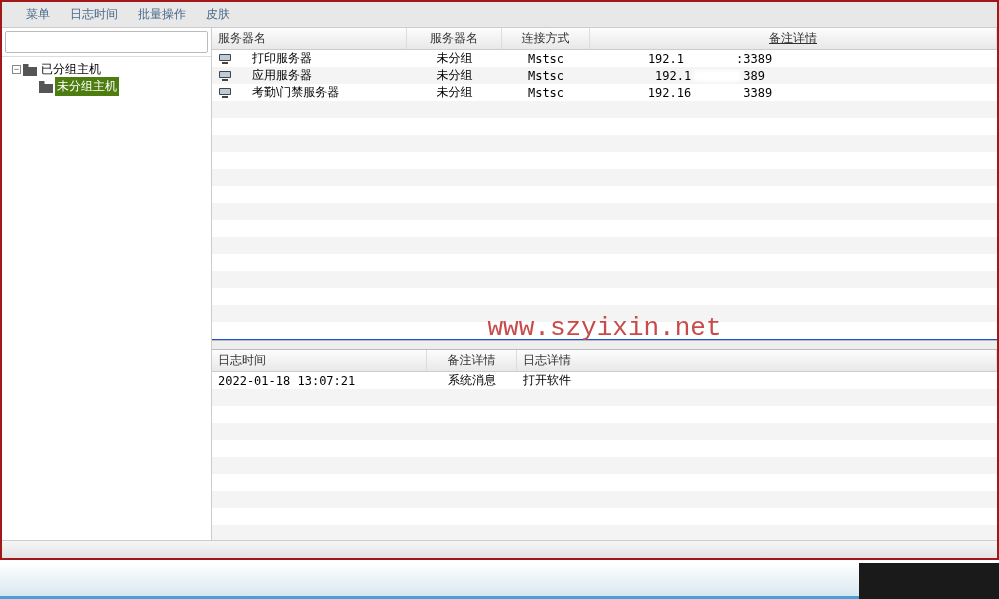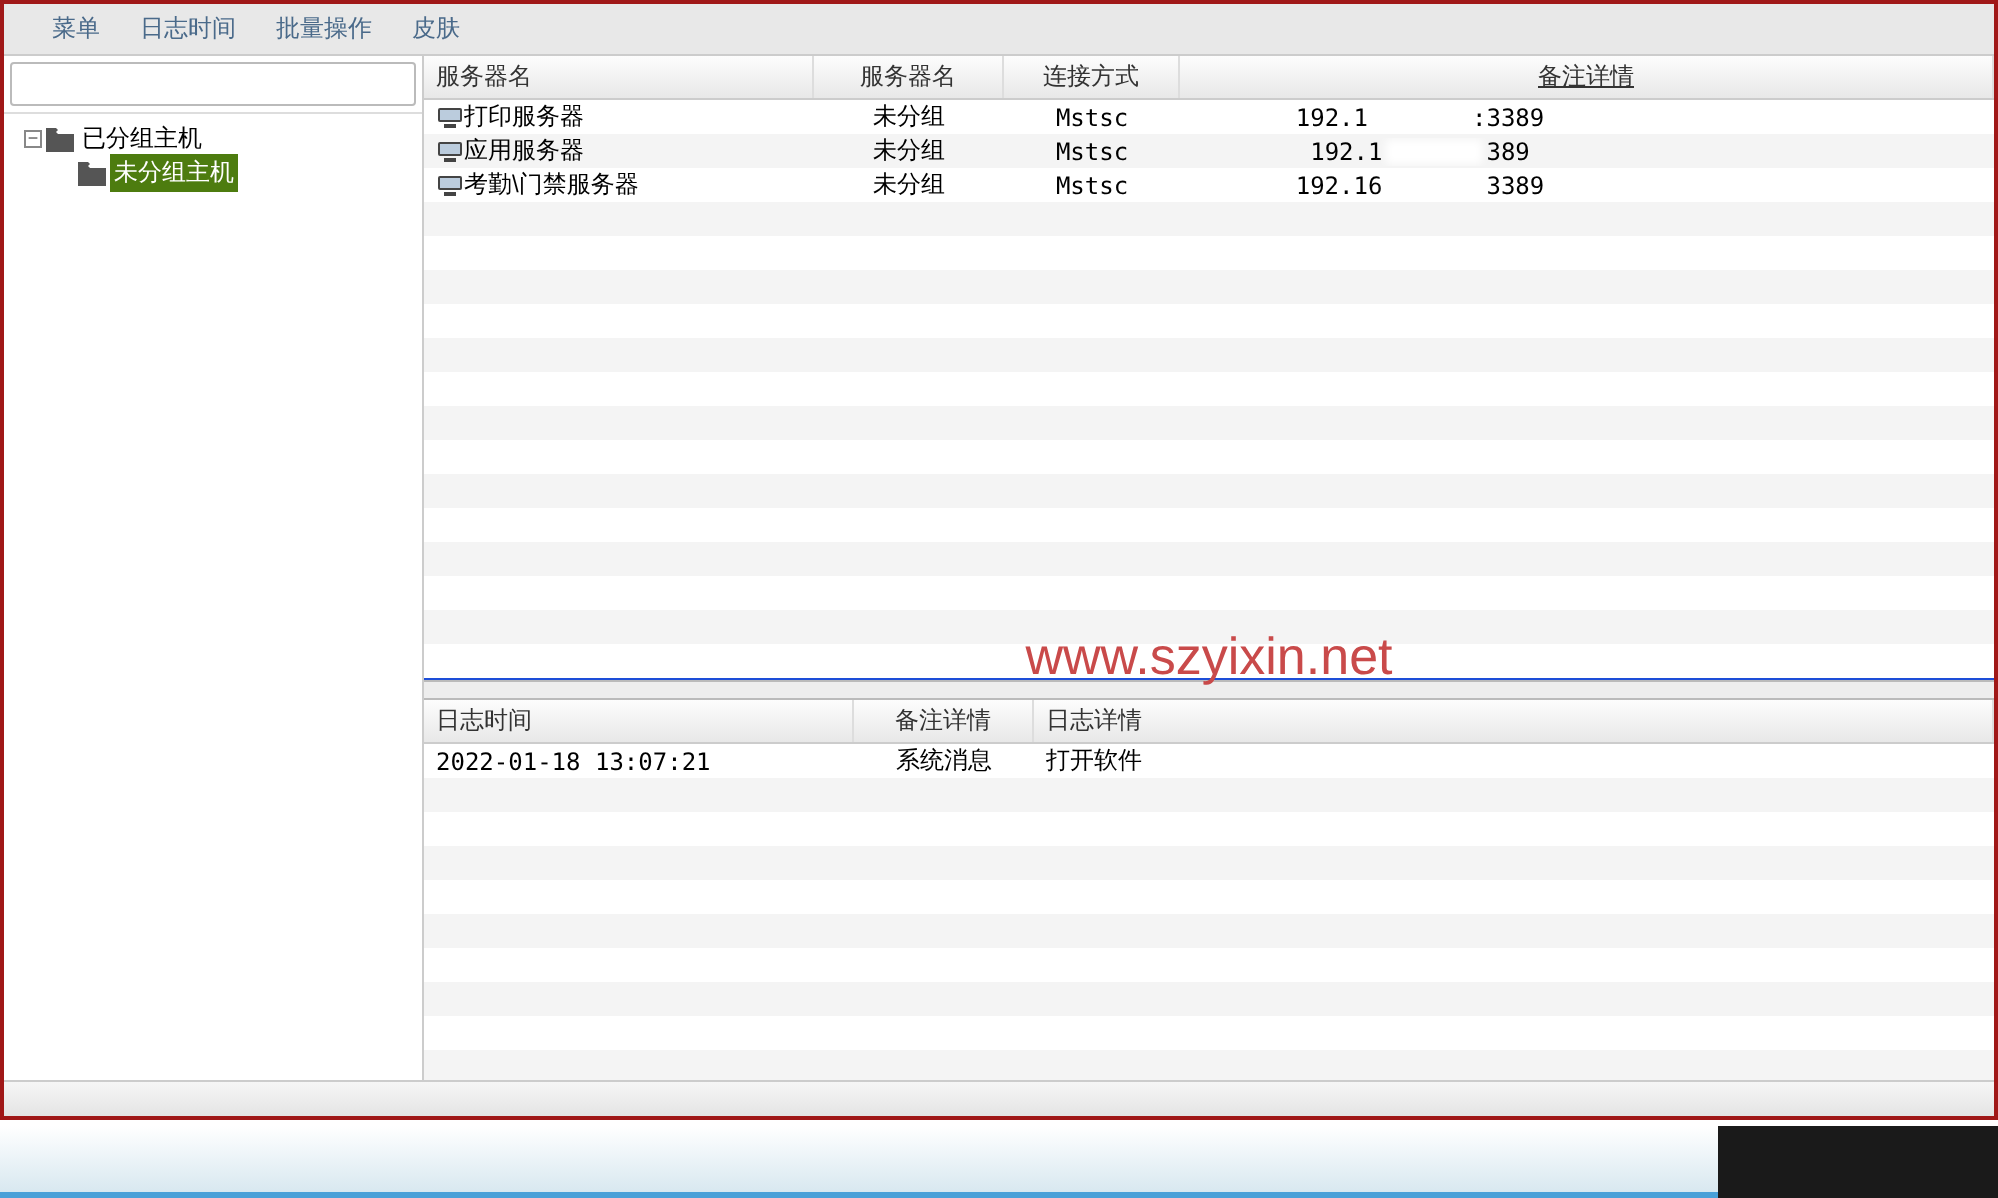--- a/index.html
+++ b/index.html
@@ -150,39 +150,39 @@
   white-space: nowrap;
 }
 .col-srv { width: 195px; }
 .col-grp { width: 95px; text-align: center; justify-content: center; }
 .col-conn { width: 88px; text-align: center; justify-content: center; font-family: monospace, "SimSun"; }
 .col-addr { width: 240px; text-align: center; justify-content: center; font-family: monospace, "SimSun"; }
 .col-remark { flex: 1; text-align: right; justify-content: center; text-decoration: underline; }
 .col-logtime { width: 215px; font-family: monospace, "SimSun"; }
 .col-logtype { width: 90px; text-align: center; justify-content: center; }
 .col-logdetail { flex: 1; }
-.srv-cell { display: flex; align-items: center; gap: 0; }
+.srv-cell { display: flex; align-items: center; gap: 20px; }
 .srv-icon {
   width: 14px; height: 11px; display: inline-block;
 }
 .srv-icon svg { display: block; }
 .gap-panel {
   height: 10px;
   background: #eee;
   border-top: 1px solid #bbb;
   border-bottom: 1px solid #bbb;
 }
 .watermark {
   position: absolute;
   left: 50%;
   top: 285px;
   transform: translateX(-50%);
   font-size: 26px;
   color: #c94a4a;
-  font-family: Liberation Sans, sans-serif;
+  font-family: Liberation Mono, monospace;
   pointer-events: none;
   z-index: 10;
 }
 .statusbar {
   height: 18px;
   background: linear-gradient(#f6f6f6, #e4e4e4);
   border-top: 1px solid #ccc;
 }
 .addr-blur {
   display: inline-block;

